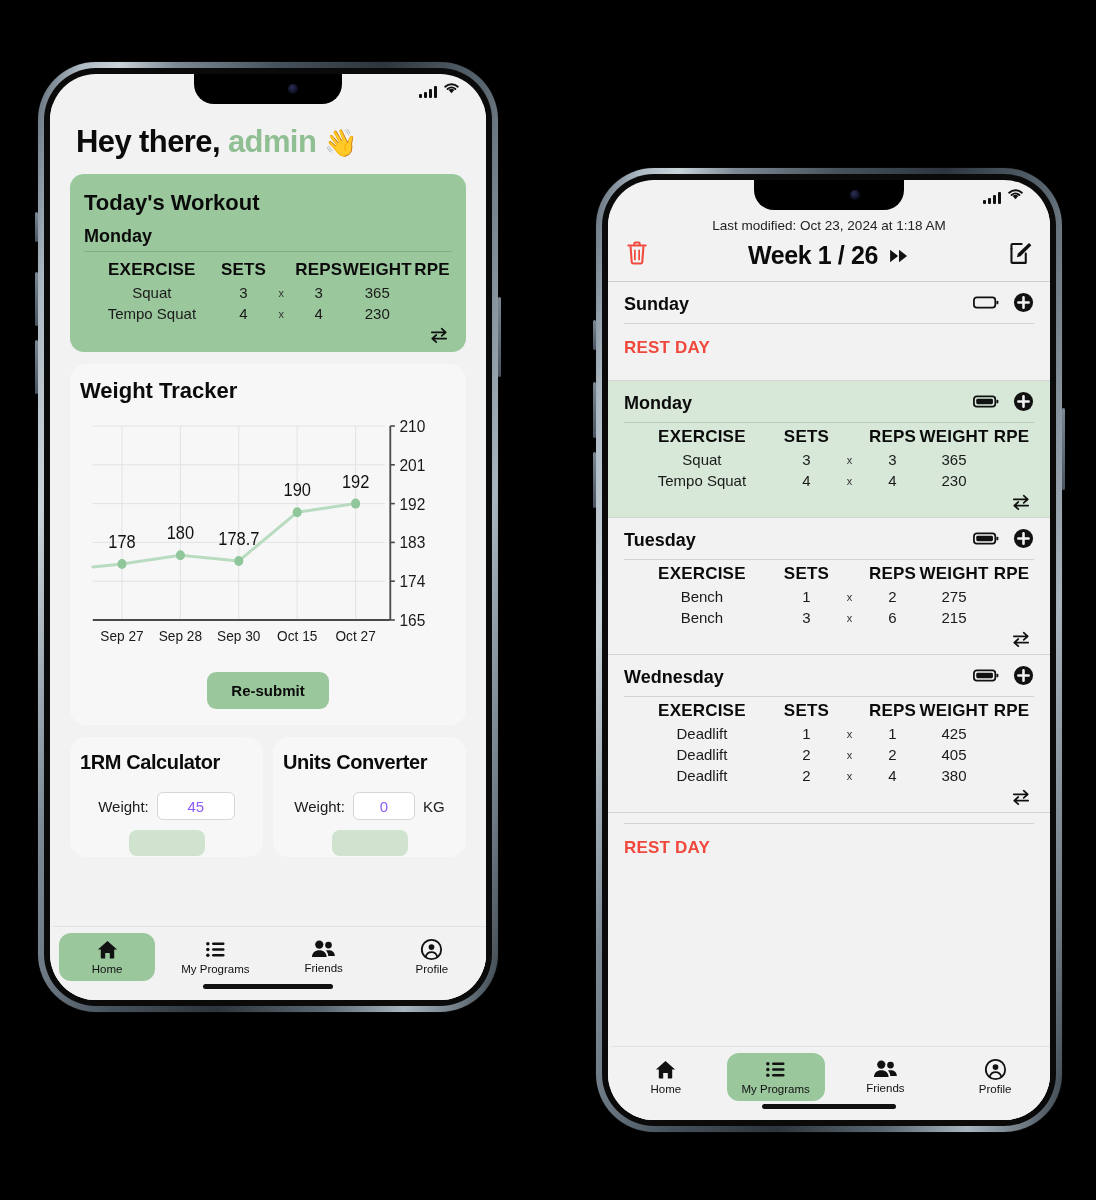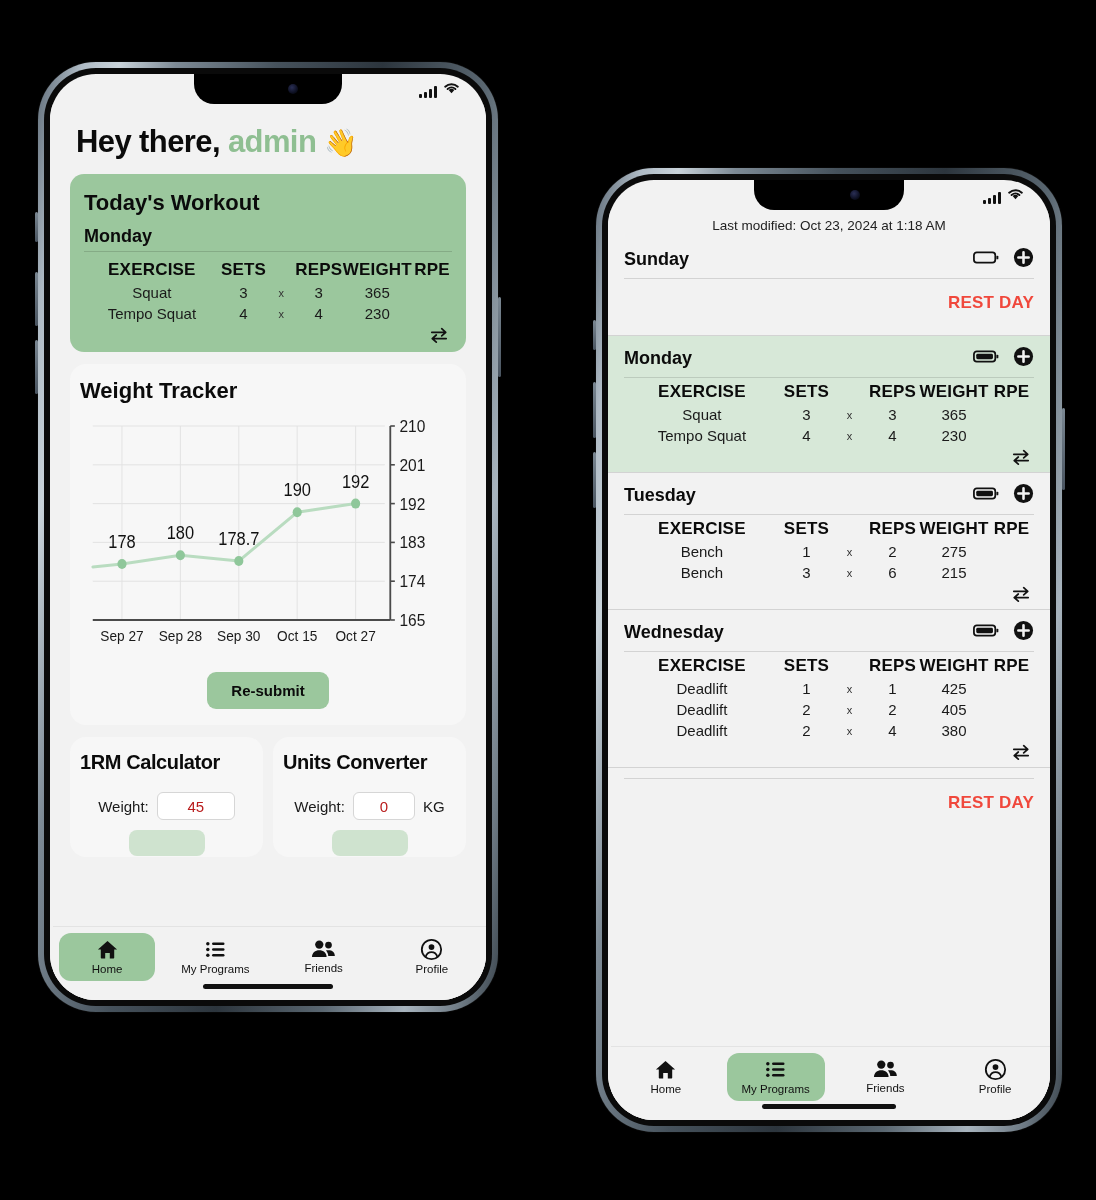--- a/index.html
+++ b/index.html
@@ -96,21 +96,21 @@
 
   
   .smallrow { display:flex; gap:10px; margin-top: 12px; }
   .smallcard { flex:1; background:#f7f7f7; border-radius:16px; padding: 14px 10px 16px 10px;
     overflow:hidden; height: 120px; }
   .smallcard .card-title { font-size:20px; letter-spacing:-0.4px; }
   .fieldrow { display:flex; align-items:center; justify-content:center; gap:8px; margin-top:18px; }
   .fieldrow label { font-size:15px; color:#1a1a1a; }
   .tinput { width:78px; height:28px; border:1px solid #d6d6d6; border-radius:6px;
     background:#fff; text-align:center; font-family:"Liberation Sans",sans-serif;
-    font-size:15px; color:#b91c1c; }
+    font-size:15px; color:#8b5cf6; }
   .unit { font-size:15px; color:#1a1a1a; }
   .ghost-btn { margin: 10px auto 0 auto; width:76px; height:26px; border-radius:8px;
     background:#cfe3cf; }
 
   
   .tabbar { position:absolute; left:3px; right:0; bottom:0; height:74px;
     background:#f2f2f2; border-top:1px solid #e3e3e3; display:flex;
     align-items:flex-start; padding-top:6px; z-index:25; }
   .tab { flex:1; display:flex; flex-direction:column; align-items:center; gap:2px;
     padding:5px 0 6px 0; border-radius:12px; margin:0 6px; }
@@ -130,21 +130,21 @@
     padding: 2px 16px 10px 16px; border-bottom:1px solid #cfcfcf; }
   .wktitle { font-size:25px; font-weight:700; letter-spacing:-0.4px; color:#0b0b0b;
     display:flex; align-items:center; gap:10px; }
 
   .daysec { padding: 10px 16px 6px 16px; }
   .daysec.hl { background:#d7e8d8; }
   .dayhead { display:flex; align-items:center; justify-content:space-between;
     padding-bottom: 6px; }
   .dayhead .dn { font-size:18px; font-weight:700; color:#0b0b0b; }
   .dayicons { display:flex; align-items:center; gap:14px; }
-  .restday { text-align:right; color:#f0483c; font-weight:700; font-size:17px;
+  .restday { text-align:left; color:#f0483c; font-weight:700; font-size:17px;
     padding: 14px 0 16px 0; letter-spacing:.2px; }
   .sepline { height:1px; background:#d3d3d3; }
   .sepline.lite { background: rgba(0,0,0,.12); }
 </style>
 </head>
 <body>
 
 <div class="stage">
 
   <div class="phone" id="p1">
@@ -379,20 +379,46 @@
                 <path d="M2.6 6.5 A11 11 0 0 1 17.4 6.5" stroke="#111" stroke-width="2.4" fill="none" stroke-linecap="round"></path>
                 <path d="M5.4 9.3 A7.2 7.2 0 0 1 14.6 9.3" stroke="#111" stroke-width="2.2" fill="none" stroke-linecap="round"></path>
               </svg>
             </span>
           </div>
         </div>
 
         <div class="p2-body">
           <div class="lastmod">Last modified: Oct 23, 2024 at 1:18 AM</div>
 
+          <div class="wkhead">
+            <span>
+              <svg width="26" height="28" viewBox="0 0 24 26">
+                <path d="M4 6 H20" stroke="#f0483c" stroke-width="2" stroke-linecap="round"></path>
+                <path d="M9.5 6 V4.2 A1 1 0 0 1 10.5 3.2 H13.5 A1 1 0 0 1 14.5 4.2 V6" stroke="#f0483c" stroke-width="1.8" fill="none"></path>
+                <path d="M6 6.8 L7.1 21.4 A1.6 1.6 0 0 0 8.7 22.8 H15.3 A1.6 1.6 0 0 0 16.9 21.4 L18 6.8" stroke="#f0483c" stroke-width="1.9" fill="none" stroke-linejoin="round"></path>
+                <path d="M10 10.5 V19 M14 10.5 V19" stroke="#f0483c" stroke-width="1.6" stroke-linecap="round"></path>
+              </svg>
+            </span>
+            <div class="wktitle">
+              <span>Week 1 / 26</span>
+              <span>
+                <svg width="22" height="16" viewBox="0 0 24 18">
+                  <path d="M2 2 L11 9 L2 16 Z" fill="#111"></path>
+                  <path d="M12 2 L21 9 L12 16 Z" fill="#111"></path>
+                </svg>
+              </span>
+            </div>
+            <span>
+              <svg width="26" height="26" viewBox="0 0 24 24">
+                <path d="M3.2 8 V20.2 A0.9 0.9 0 0 0 4.1 21.1 H16.4 V12.6" stroke="#111" stroke-width="1.9" fill="none" stroke-linecap="round" stroke-linejoin="round"></path>
+                <path d="M3.2 8 V4.6 A0.9 0.9 0 0 1 4.1 3.7 H12.6" stroke="#111" stroke-width="1.9" fill="none" stroke-linecap="round" stroke-linejoin="round"></path>
+                <path d="M19.4 2.7 L21.6 4.9 L11.6 14.9 L8.2 15.9 L9.2 12.5 Z" fill="#111"></path>
+              </svg>
+            </span>
+          </div>
 
           <div id="p2-days">
               <div class="daysec">
                 <div class="dayhead">
                   <span class="dn">Sunday</span>
                   <span class="dayicons">
                     <span><svg width="26" height="15" viewBox="0 0 28 16">
                         <rect x="1" y="2.4" width="23" height="11.2" rx="3.1" stroke="#111" stroke-width="1.9" fill="none"></rect>
                         <rect x="25.2" y="6" width="2.1" height="4" rx="1" fill="#111"></rect>
                       </svg></span>

